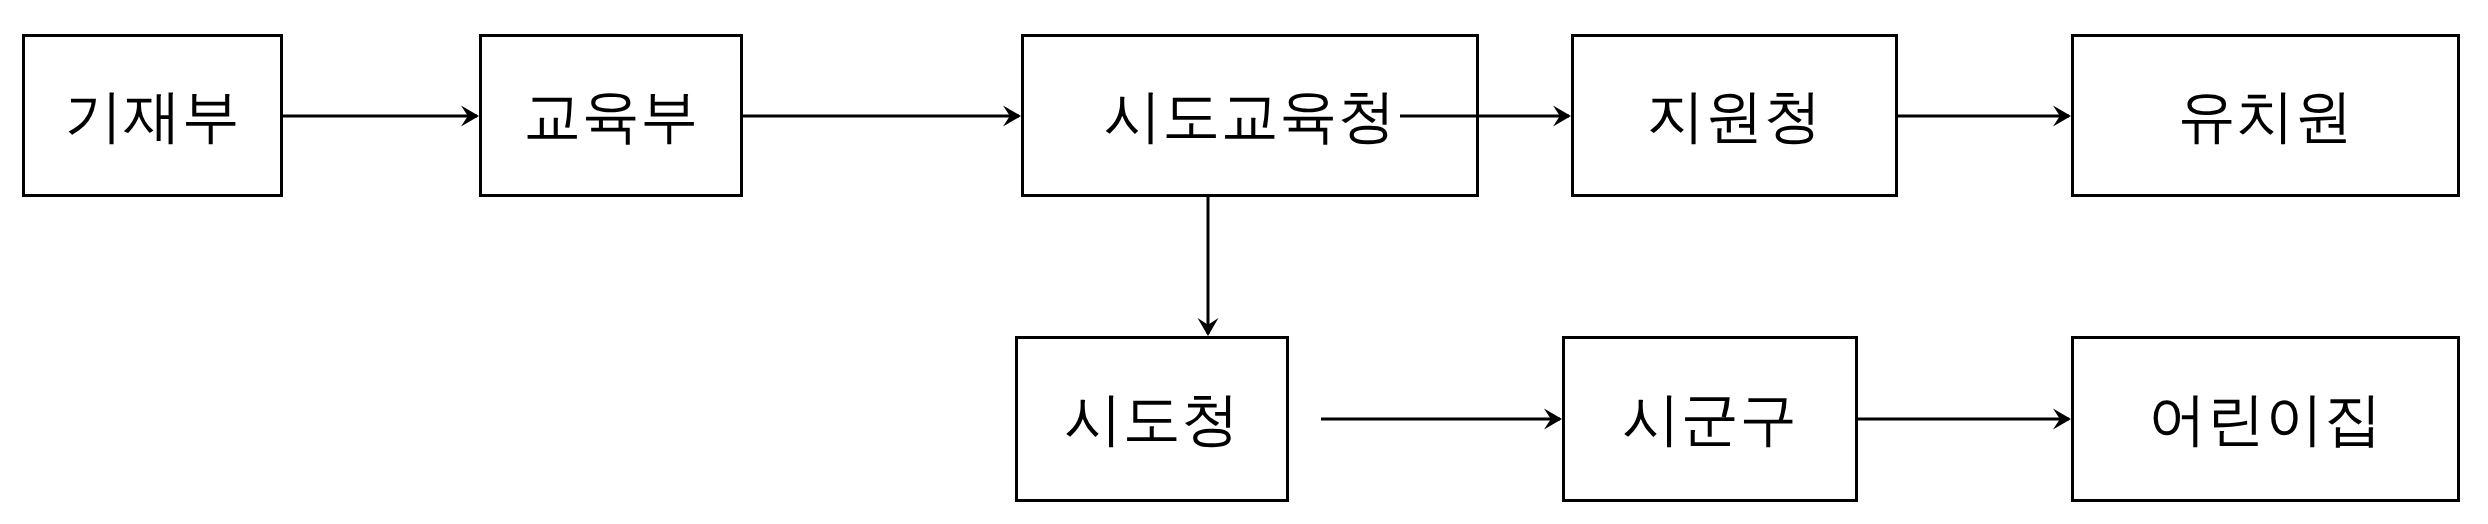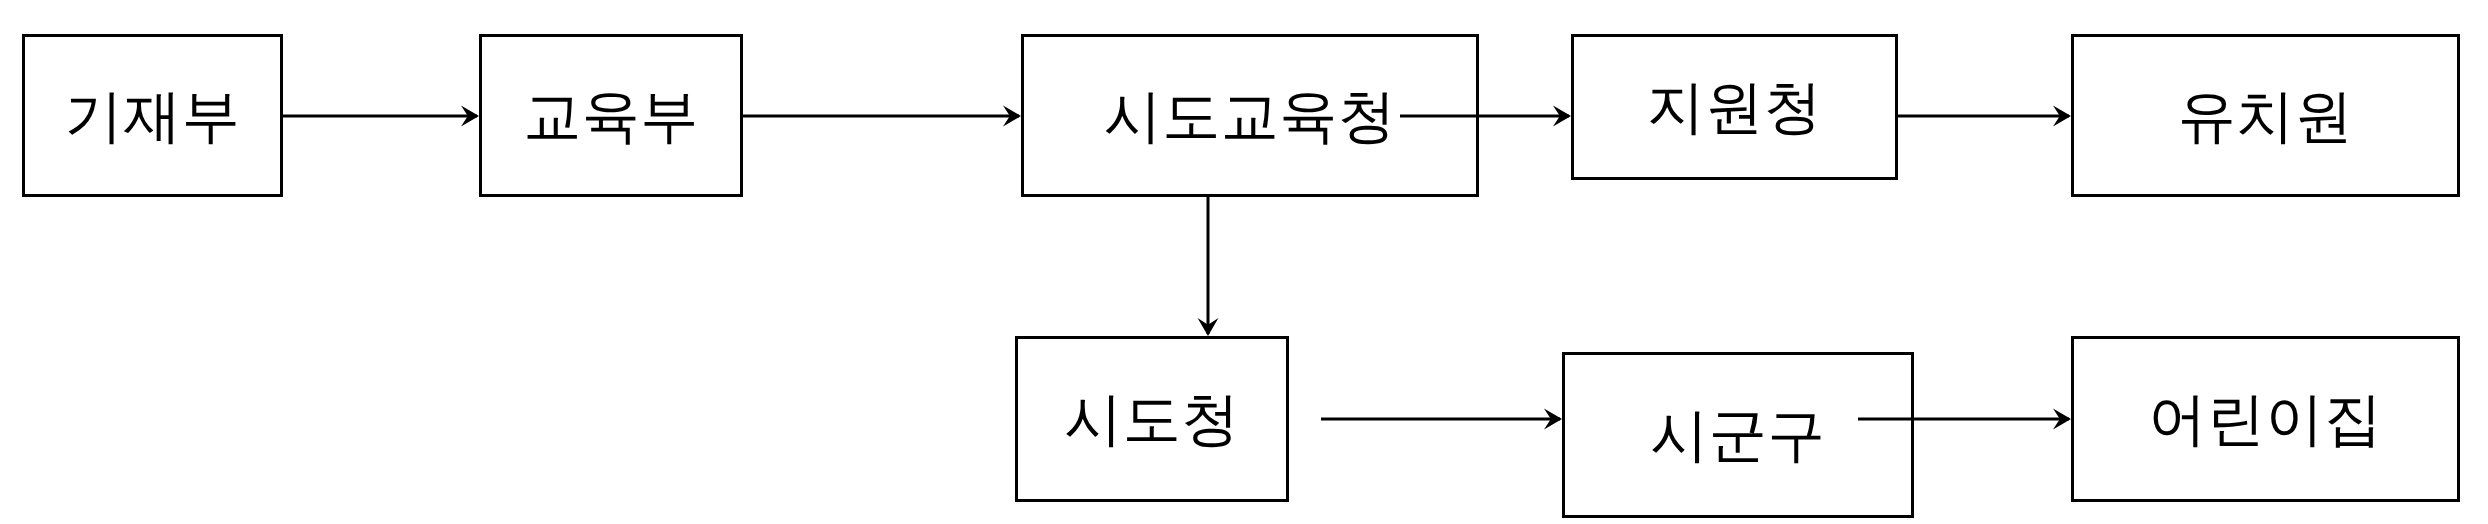--- a/index.html
+++ b/index.html
@@ -51,30 +51,30 @@
   <div id="nodes-layer">
       <div class="node" style="left: 22px; top: 34px; width: 261px; height: 163px; border-color: rgb(0, 0, 0);">
         <span class="node-label" style="color: rgb(0, 0, 0);">기재부</span>
       </div>
       <div class="node" style="left: 479px; top: 34px; width: 264px; height: 163px; border-color: rgb(0, 0, 0);">
         <span class="node-label" style="color: rgb(0, 0, 0);">교육부</span>
       </div>
       <div class="node" style="left: 1021px; top: 34px; width: 458px; height: 163px; border-color: rgb(0, 0, 0);">
         <span class="node-label" style="color: rgb(0, 0, 0);">시도교육청</span>
       </div>
-      <div class="node" style="left: 1571px; top: 34px; width: 327px; height: 146px; border-color: rgb(0, 0, 0);">
+      <div class="node" style="left: 1571px; top: 34px; width: 327px; height: 163px; border-color: rgb(0, 0, 0);">
         <span class="node-label" style="color: rgb(0, 0, 0);">지원청</span>
       </div>
       <div class="node" style="left: 2071px; top: 34px; width: 389px; height: 163px; border-color: rgb(0, 0, 0);">
         <span class="node-label" style="color: rgb(0, 0, 0);">유치원</span>
       </div>
       <div class="node" style="left: 1015px; top: 336px; width: 274px; height: 166px; border-color: rgb(0, 0, 0);">
         <span class="node-label" style="color: rgb(0, 0, 0);">시도청</span>
       </div>
-      <div class="node" style="left: 1562px; top: 336px; width: 352px; height: 166px; border-color: rgb(0, 0, 0); margin-top: 16px;">
+      <div class="node" style="left: 1562px; top: 336px; width: 296px; height: 166px; border-color: rgb(0, 0, 0);">
         <span class="node-label" style="color: rgb(0, 0, 0);">시군구</span>
       </div>
       <div class="node" style="left: 2071px; top: 336px; width: 389px; height: 166px; border-color: rgb(0, 0, 0);">
         <span class="node-label" style="color: rgb(0, 0, 0);">어린이집</span>
       </div>
     </div>
   <div id="edges-layer">
       <div class="edge" style="left: 263px; top: 96px; width: 236px; height: 40px;">
         <svg width="236" height="40" viewBox="0 0 236 40">
           <line x1="20" y1="20" x2="214" y2="20" stroke="#000000" stroke-width="3"></line>

